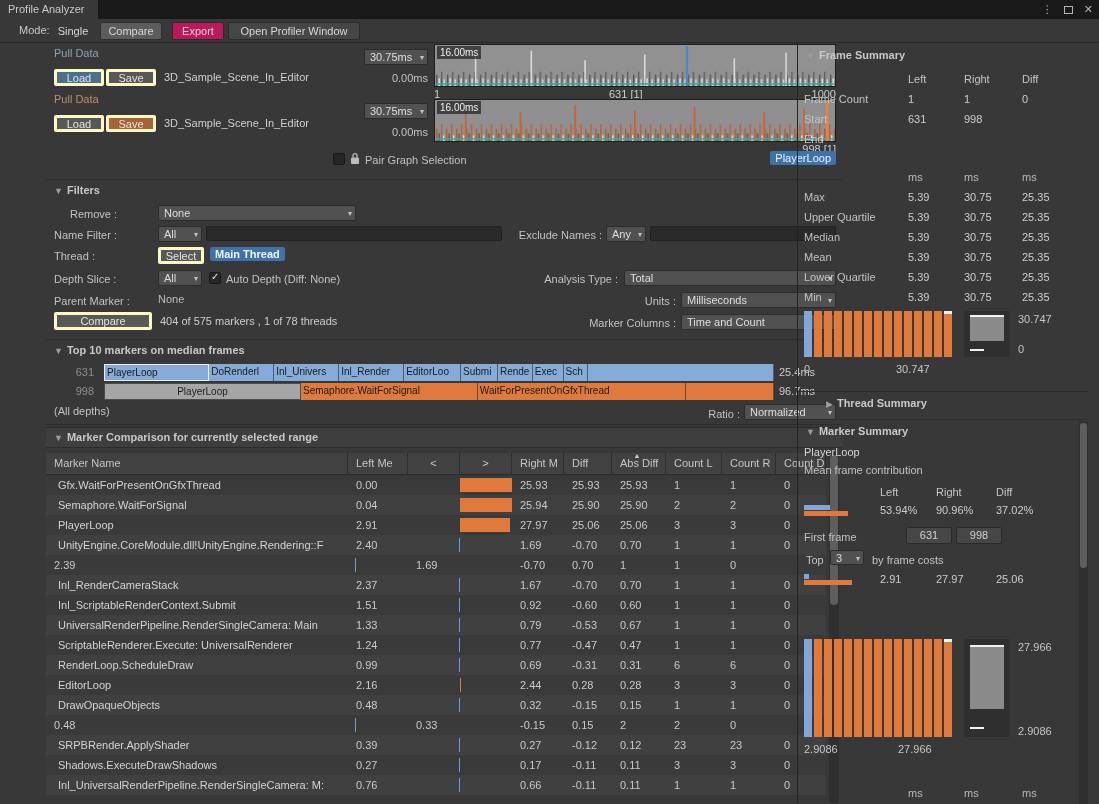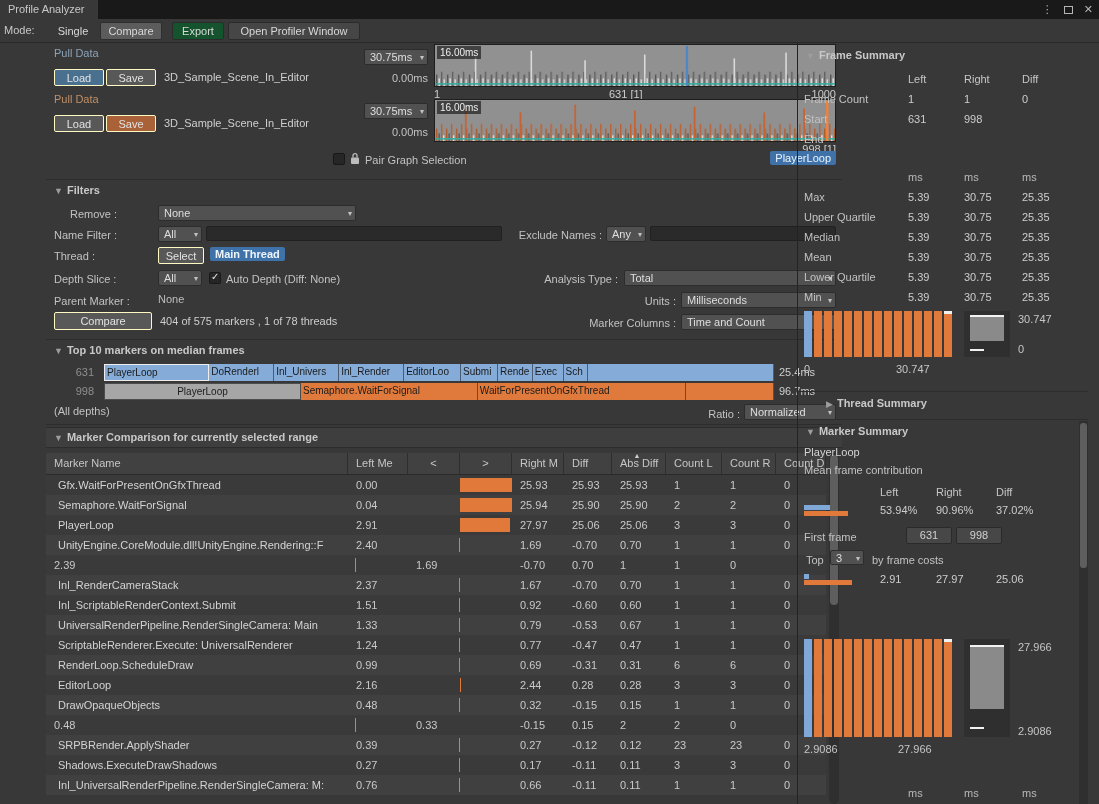--- a/index.html
+++ b/index.html
@@ -10,34 +10,34 @@
 
   
   .titlebar { position:absolute; left:0; top:0; right:0; height:19px; background:#191919; }
   .tab { position:absolute; left:0; top:0; height:19px; padding:0 14px 0 8px; background:#383838; color:#c8c8c8; line-height:19px; }
   .win-icons { position:absolute; right:6px; top:0; height:19px; display:flex; align-items:center; gap:11px; color:#b5b5b5; }
   .winbox { width:9px; height:8px; border:1px solid #b5b5b5; display:inline-block; }
 
   
   .toolbar { position:absolute; left:0; top:19px; right:0; height:24px; background:#383838; border-bottom:1px solid #292929; }
   .toolbar > * { position:absolute; top:3px; height:18px; line-height:17px; }
-  #mode-label { left:4px; color:#c8c8c8; }
+  #mode-label { left:19px; color:#c8c8c8; }
   .tbtn { color:#d8d8d8; text-align:center; }
   #btn-single  { left:48px;  width:50px; }
   #btn-compare { left:100px; width:62px; background:#5c5c5c; border:1px solid #2e2e2e; border-radius:2px; }
-  #btn-export  { left:172px; width:52px; background:#14532d; border:1px solid #2b2b2b; border-radius:2px; }
+  #btn-export  { left:172px; width:52px; background:#be185d; border:1px solid #2b2b2b; border-radius:2px; }
   #btn-openprof{ left:228px; width:132px; background:#464646; border:1px solid #2b2b2b; border-radius:2px; }
 
   #left  { position:absolute; left:0; top:43px; width:796px; height:761px;margin-left:46px; }
   #left > * { position:absolute; }
   #right { position:absolute; left:797px; top:43px; width:291px; height:761px; border-left:1px solid #232323; }
   #right > * { position:absolute; }
 
   .lbl { color:#c2c2c2; line-height:16px; white-space:nowrap; }
-  .btn { background:#585858; border:1px solid #fef9c3; border-radius:2px; color:#e2e2e2; text-align:center; }
+  .btn { background:#585858; border:3px solid #fef9c3; border-radius:2px; color:#e2e2e2; text-align:center; }
   .dd  { background:#515151; border:1px solid #2c2c2c; border-radius:2px; color:#dedede; line-height:14px;
          padding:0 14px 0 5px; position:relative; white-space:nowrap; overflow:hidden; }
   .dd::after { content:"▾"; position:absolute; right:3px; top:1px; font-size:8px; color:#c2c2c2; }
   .ti  { background:#2a2a2a; border:1px solid #212121; border-radius:2px; height:15px; color:#ddd; padding:0 4px; font:inherit; }
   .cb  { width:12px; height:12px; background:#262626; border:1px solid #181818; border-radius:2px; display:inline-block; position:relative; }
   .cb.on::after { content:"✓"; position:absolute; left:1px; top:-2px; color:#e6e6e6; font-size:10px; }
   .chip { background:#3f72a8; color:#eef4fb; padding:1px 5px; border-radius:2px; white-space:nowrap; }
   .sect { font-weight:bold; color:#c8c8c8; white-space:nowrap; }
   .fold { color:#9d9d9d; font-size:9px; margin-right:4px; font-weight:normal; }
   .divider { left:0; right:0; height:1px; background:#2d2d2d; }

